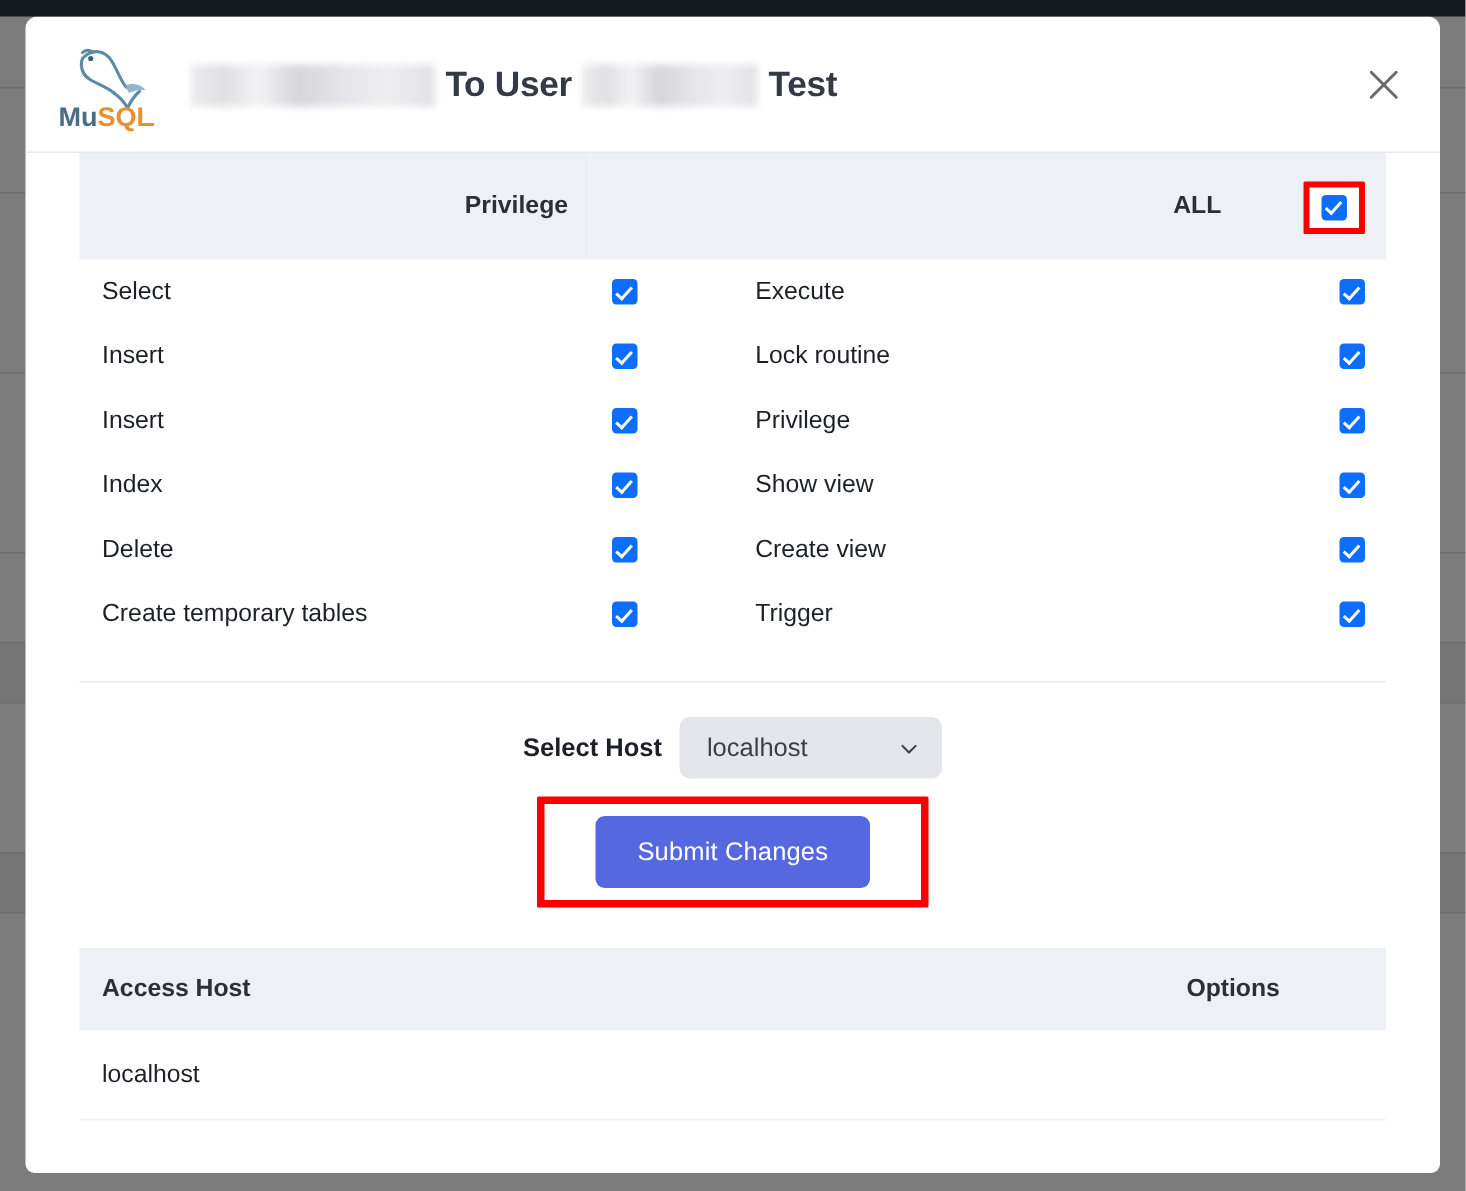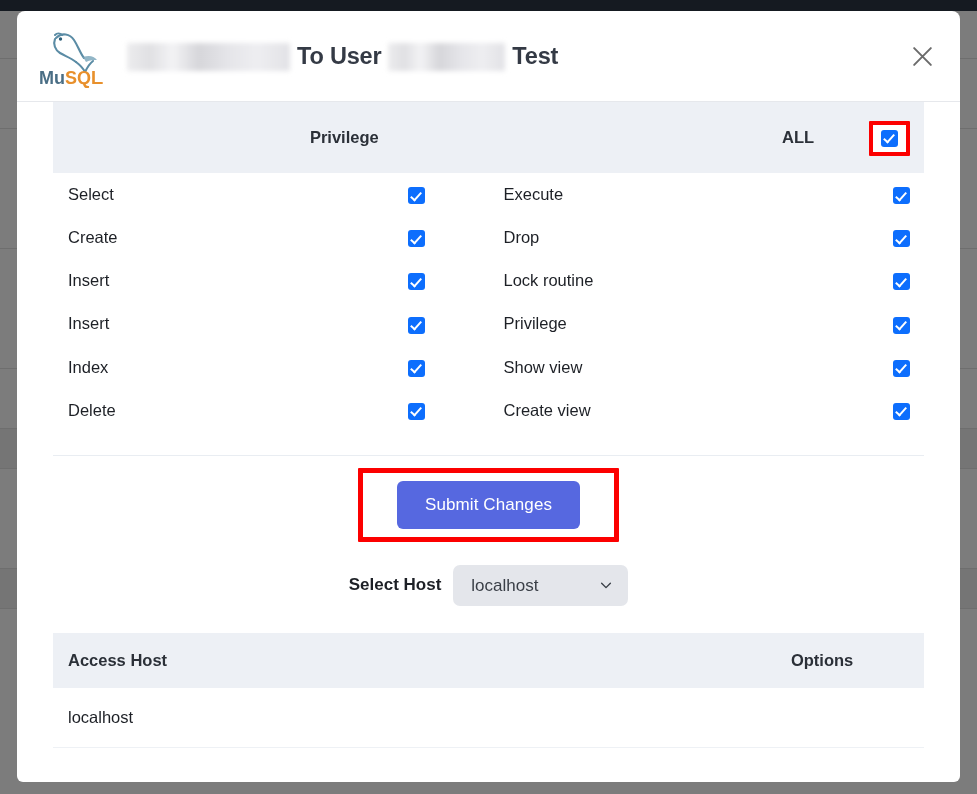--- a/index.html
+++ b/index.html
@@ -345,26 +345,20 @@
         </tr>
       </thead>
       <tbody id="priv-tbody">
           <tr>
             <td>Select</td>
             <td class="chk"><span class="cb"></span></td>
             <td>Execute</td>
             <td class="chk2"><span class="cb"></span></td>
           </tr>
           <tr>
-            <td>Create</td>
-            <td class="chk"><span class="cb"></span></td>
-            <td>Drop</td>
-            <td class="chk2"><span class="cb"></span></td>
-          </tr>
-          <tr>
             <td>Insert</td>
             <td class="chk"><span class="cb"></span></td>
             <td>Lock routine</td>
             <td class="chk2"><span class="cb"></span></td>
           </tr>
           <tr>
             <td>Insert</td>
             <td class="chk"><span class="cb"></span></td>
             <td>Privilege</td>
             <td class="chk2"><span class="cb"></span></td>
@@ -372,45 +366,51 @@
           <tr>
             <td>Index</td>
             <td class="chk"><span class="cb"></span></td>
             <td>Show view</td>
             <td class="chk2"><span class="cb"></span></td>
           </tr>
           <tr>
             <td>Delete</td>
             <td class="chk"><span class="cb"></span></td>
             <td>Create view</td>
+            <td class="chk2"><span class="cb"></span></td>
+          </tr>
+          <tr>
+            <td>Create temporary tables</td>
+            <td class="chk"><span class="cb"></span></td>
+            <td>Trigger</td>
             <td class="chk2"><span class="cb"></span></td>
           </tr>
         </tbody>
     </table>
 
     <hr id="priv-divider">
-
-    <div id="submit-annot-wrap">
-      <span id="submit-annot">
-        <button id="submit-button" style="background: rgb(86, 104, 224);">Submit Changes</button>
-      </span>
-    </div>
 
     <div id="host-row">
       <span id="host-label">Select Host</span>
       <span id="host-select-wrap">
         <select id="host-select"><option value="localhost">localhost</option></select>
         <span id="host-chevron">
           <svg viewBox="0 0 16 16" width="14" height="14" aria-hidden="true">
             <path d="M3 6 L8 11 L13 6" stroke="#3a3f47" stroke-width="1.6" fill="none" stroke-linecap="round" stroke-linejoin="round"></path>
           </svg>
         </span>
       </span>
     </div>
 
+    <div id="submit-annot-wrap">
+      <span id="submit-annot">
+        <button id="submit-button" style="background: rgb(86, 104, 224);">Submit Changes</button>
+      </span>
+    </div>
+
     <table class="host-table">
       <thead>
         <tr>
           <th class="col-host">Access Host</th>
           <th class="col-options">Options</th>
         </tr>
       </thead>
       <tbody id="host-tbody">
           <tr>
             <td>localhost</td>

